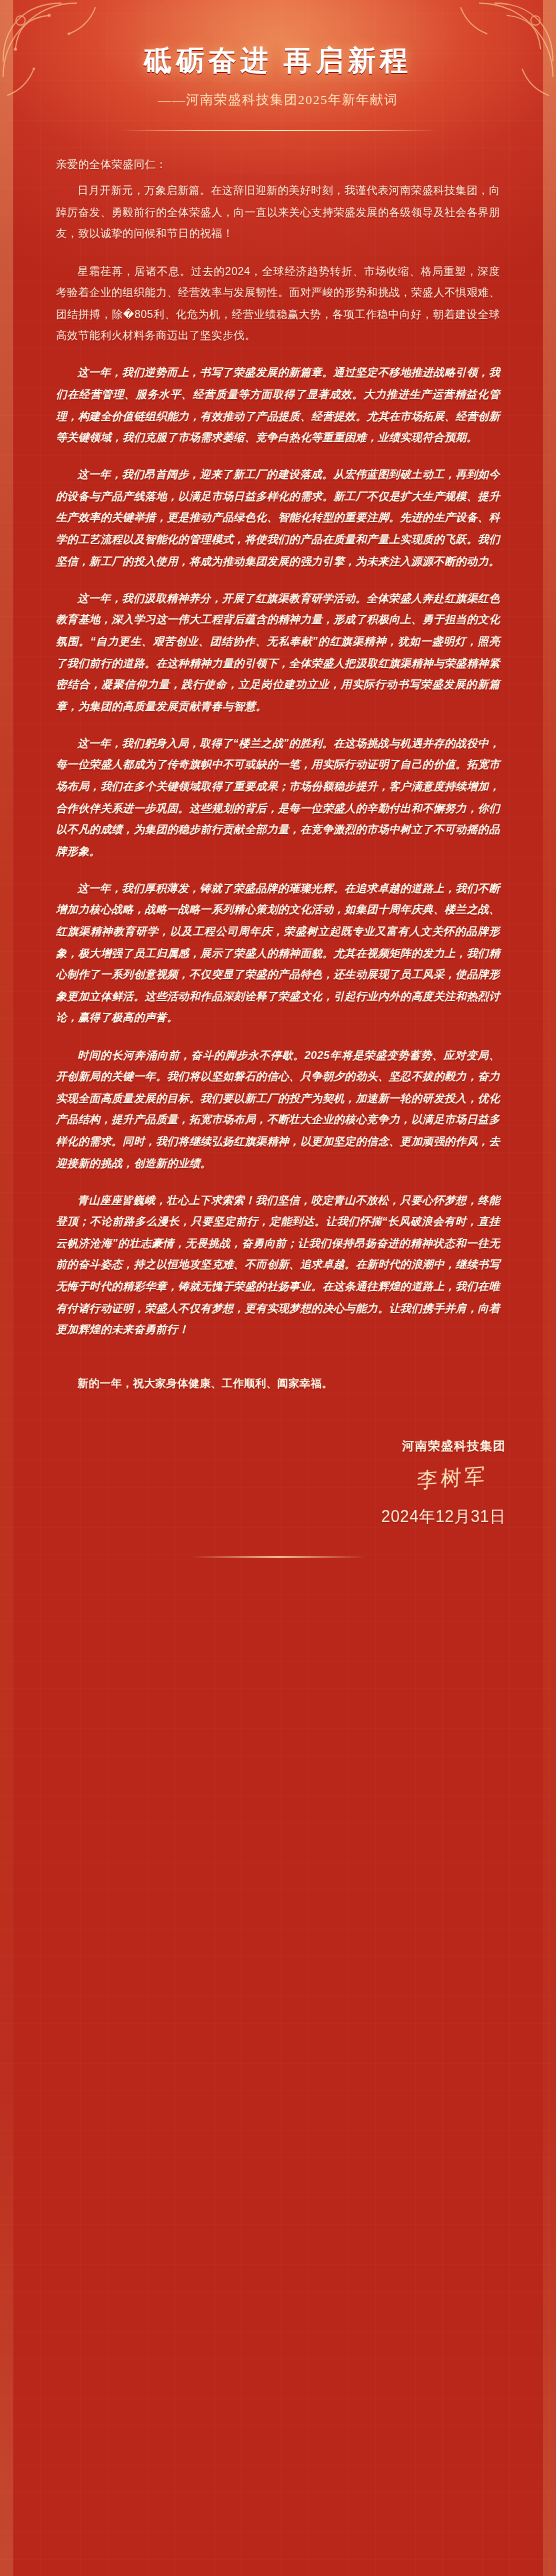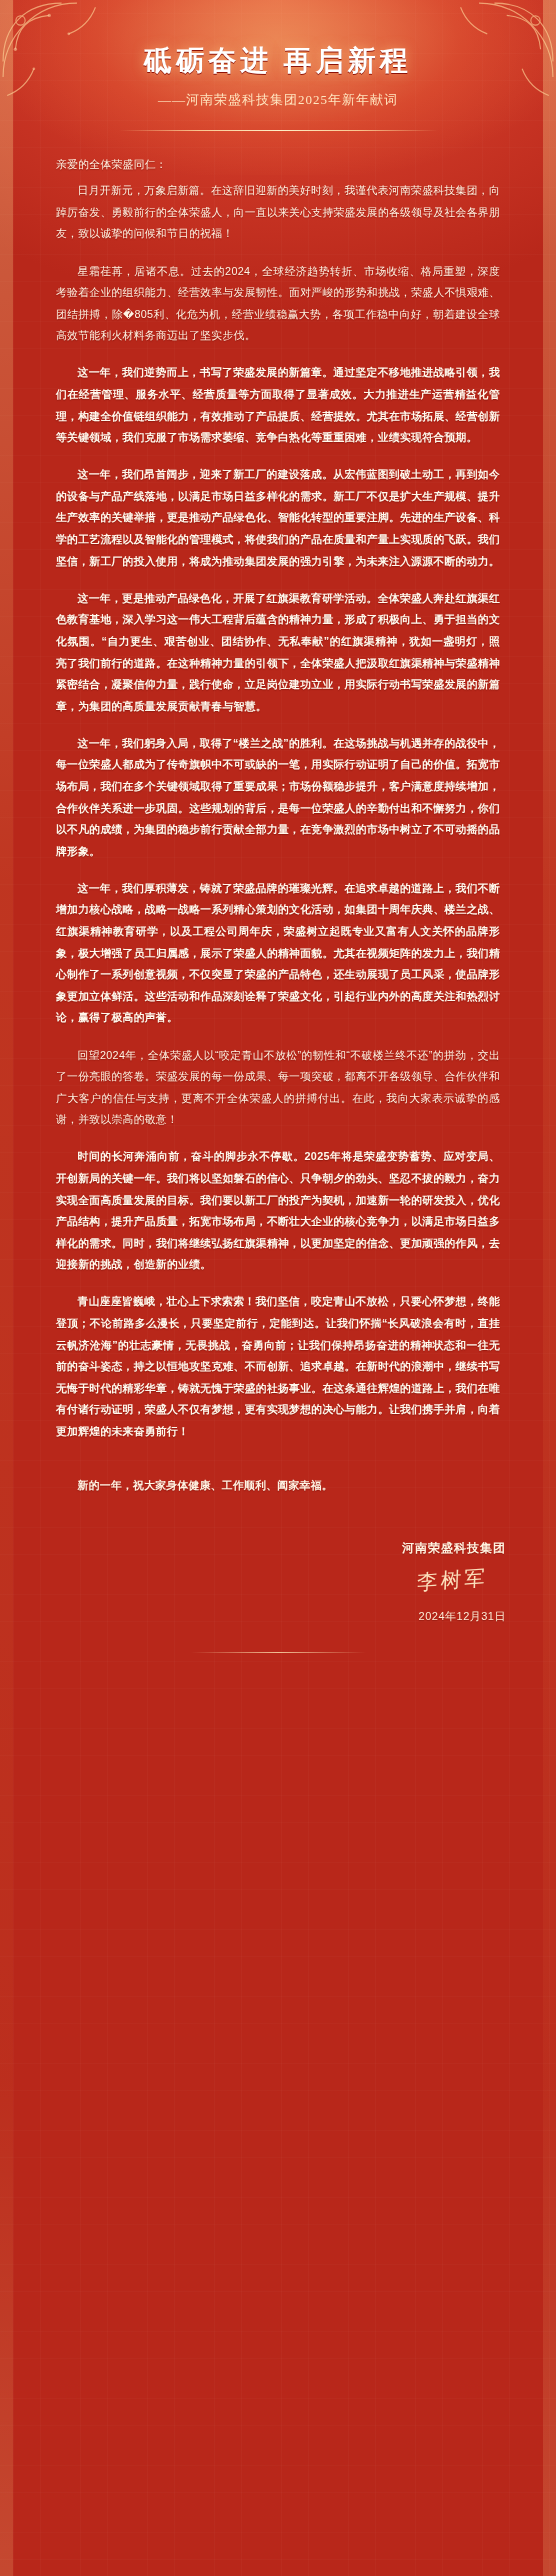--- a/index.html
+++ b/index.html
@@ -118,20 +118,21 @@
     margin: 0 0 15.5px 0;
     text-align: justify;
     text-indent: 2em;
     font-family: "Liberation Sans", "DejaVu Sans", sans-serif;
     letter-spacing: 0.3px;
     text-shadow: 0 0.5px 1px rgba(120,14,6,0.55);
   }
   p.para.lead {
     font-weight: bold;
     color: #fff8ec;
+    font-style: italic;
   }
   p.para.salutation {
     text-indent: 0;
     margin-bottom: 5px;
   }
   p.para.closing {
     font-weight: bold;
     margin-top: 32px;
     margin-bottom: 5.2px;
   }
@@ -154,21 +155,21 @@
     display: inline-block;
     font-family: "Liberation Serif", "DejaVu Serif", serif;
     font-size: 20.6px;
     color: #ffe9c4;
     letter-spacing: 3.1px;
     transform: rotate(-4deg) skewX(-6deg);
     margin: 3.1px 17.5px 7.2px 0;
     opacity: .95;
   }
   .sign-date {
-    font-size: 11px;
+    font-size: 16px;
     color: #ffeed8;
     letter-spacing: 0.5px;
     margin-top: 8.2px;
     text-shadow: 0 0.5px 1px rgba(120,14,6,0.5);
   }
 
   .footer-ornament {
     margin: 28px auto 0 auto;
     width: 175px;
     height: 1.5px;
@@ -221,24 +222,23 @@
 
   <div class="divider-rule"></div>
 
   <div class="body-area">
     <p class="para salutation">亲爱的全体荣盛同仁：</p>
     <div id="paras">
         <p class="para">日月开新元，万象启新篇。在这辞旧迎新的美好时刻，我谨代表河南荣盛科技集团，向踔厉奋发、勇毅前行的全体荣盛人，向一直以来关心支持荣盛发展的各级领导及社会各界朋友，致以诚挚的问候和节日的祝福！</p>
         <p class="para">星霜荏苒，居诸不息。过去的2024，全球经济趋势转折、市场收缩、格局重塑，深度考验着企业的组织能力、经营效率与发展韧性。面对严峻的形势和挑战，荣盛人不惧艰难、团结拼搏，除�805利、化危为机，经营业绩稳赢大势，各项工作稳中向好，朝着建设全球高效节能利火材料务商迈出了坚实步伐。</p>
         <p class="para lead">这一年，我们逆势而上，书写了荣盛发展的新篇章。通过坚定不移地推进战略引领，我们在经营管理、服务水平、经营质量等方面取得了显著成效。大力推进生产运营精益化管理，构建全价值链组织能力，有效推动了产品提质、经营提效。尤其在市场拓展、经营创新等关键领域，我们克服了市场需求萎缩、竞争白热化等重重困难，业绩实现符合预期。</p>
         <p class="para lead">这一年，我们昂首阔步，迎来了新工厂的建设落成。从宏伟蓝图到破土动工，再到如今的设备与产品产线落地，以满足市场日益多样化的需求。新工厂不仅是扩大生产规模、提升生产效率的关键举措，更是推动产品绿色化、智能化转型的重要注脚。先进的生产设备、科学的工艺流程以及智能化的管理模式，将使我们的产品在质量和产量上实现质的飞跃。我们坚信，新工厂的投入使用，将成为推动集团发展的强力引擎，为未来注入源源不断的动力。</p>
-        <p class="para lead">这一年，更是推动产品绿色化，开展了红旗渠教育研学活动。全体荣盛人奔赴红旗渠红色教育基地，深入学习这一伟大工程背后蕴含的精神力量，形成了积极向上、勇于担当的文化氛围。“自力更生、艰苦创业、团结协作、无私奉献”的红旗渠精神，犹如一盏明灯，照亮了我们前行的道路。在这种精神力量的引领下，全体荣盛人把汲取红旗渠精神与荣盛精神紧密结合，凝聚信仰力量，践行使命，立足岗位建功立业，用实际行动书写荣盛发展的新篇章，为集团的高质量发展贡献青春与智慧。</p>
+        <p class="para lead">这一年，我们汲取精神养分，开展了红旗渠教育研学活动。全体荣盛人奔赴红旗渠红色教育基地，深入学习这一伟大工程背后蕴含的精神力量，形成了积极向上、勇于担当的文化氛围。“自力更生、艰苦创业、团结协作、无私奉献”的红旗渠精神，犹如一盏明灯，照亮了我们前行的道路。在这种精神力量的引领下，全体荣盛人把汲取红旗渠精神与荣盛精神紧密结合，凝聚信仰力量，践行使命，立足岗位建功立业，用实际行动书写荣盛发展的新篇章，为集团的高质量发展贡献青春与智慧。</p>
         <p class="para lead">这一年，我们躬身入局，取得了“楼兰之战”的胜利。在这场挑战与机遇并存的战役中，每一位荣盛人都成为了传奇旗帜中不可或缺的一笔，用实际行动证明了自己的价值。拓宽市场布局，我们在多个关键领域取得了重要成果；市场份额稳步提升，客户满意度持续增加，合作伙伴关系进一步巩固。这些规划的背后，是每一位荣盛人的辛勤付出和不懈努力，你们以不凡的成绩，为集团的稳步前行贡献全部力量，在竞争激烈的市场中树立了不可动摇的品牌形象。</p>
         <p class="para lead">这一年，我们厚积薄发，铸就了荣盛品牌的璀璨光辉。在追求卓越的道路上，我们不断增加力核心战略，战略一战略一系列精心策划的文化活动，如集团十周年庆典、楼兰之战、红旗渠精神教育研学，以及工程公司周年庆，荣盛树立起既专业又富有人文关怀的品牌形象，极大增强了员工归属感，展示了荣盛人的精神面貌。尤其在视频矩阵的发力上，我们精心制作了一系列创意视频，不仅突显了荣盛的产品特色，还生动展现了员工风采，使品牌形象更加立体鲜活。这些活动和作品深刻诠释了荣盛文化，引起行业内外的高度关注和热烈讨论，赢得了极高的声誉。</p>
-        <p class="para">回望2024年，全体荣盛人以“咬定青山不放松”的韧性和“不破楼兰终不还”的拼劲，交出了一份亮眼的答卷。荣盛发展的每一份成果、每一项突破，都离不开各级领导、合作伙伴和广大客户的信任与支持，更离不开全体荣盛人的拼搏付出。在此，我向大家表示诚挚的感谢，并致以崇高的敬意！</p>
         <p class="para lead">时间的长河奔涌向前，奋斗的脚步永不停歇。2025年将是荣盛变势蓄势、应对变局、开创新局的关键一年。我们将以坚如磐石的信心、只争朝夕的劲头、坚忍不拔的毅力，奋力实现全面高质量发展的目标。我们要以新工厂的投产为契机，加速新一轮的研发投入，优化产品结构，提升产品质量，拓宽市场布局，不断壮大企业的核心竞争力，以满足市场日益多样化的需求。同时，我们将继续弘扬红旗渠精神，以更加坚定的信念、更加顽强的作风，去迎接新的挑战，创造新的业绩。</p>
         <p class="para lead">青山座座皆巍峨，壮心上下求索索！我们坚信，咬定青山不放松，只要心怀梦想，终能登顶；不论前路多么漫长，只要坚定前行，定能到达。让我们怀揣“长风破浪会有时，直挂云帆济沧海”的壮志豪情，无畏挑战，奋勇向前；让我们保持昂扬奋进的精神状态和一往无前的奋斗姿态，持之以恒地攻坚克难、不而创新、追求卓越。在新时代的浪潮中，继续书写无悔于时代的精彩华章，铸就无愧于荣盛的社扬事业。在这条通往辉煌的道路上，我们在唯有付诸行动证明，荣盛人不仅有梦想，更有实现梦想的决心与能力。让我们携手并肩，向着更加辉煌的未来奋勇前行！</p>
       </div>
     <p class="para closing">新的一年，祝大家身体健康、工作顺利、阖家幸福。</p>
   </div>
 
   <div class="sign-block">
     <div class="sign-company">河南荣盛科技集团</div>
     <div class="sign-name">李树军</div>
     <div class="sign-date">2024年12月31日</div>

